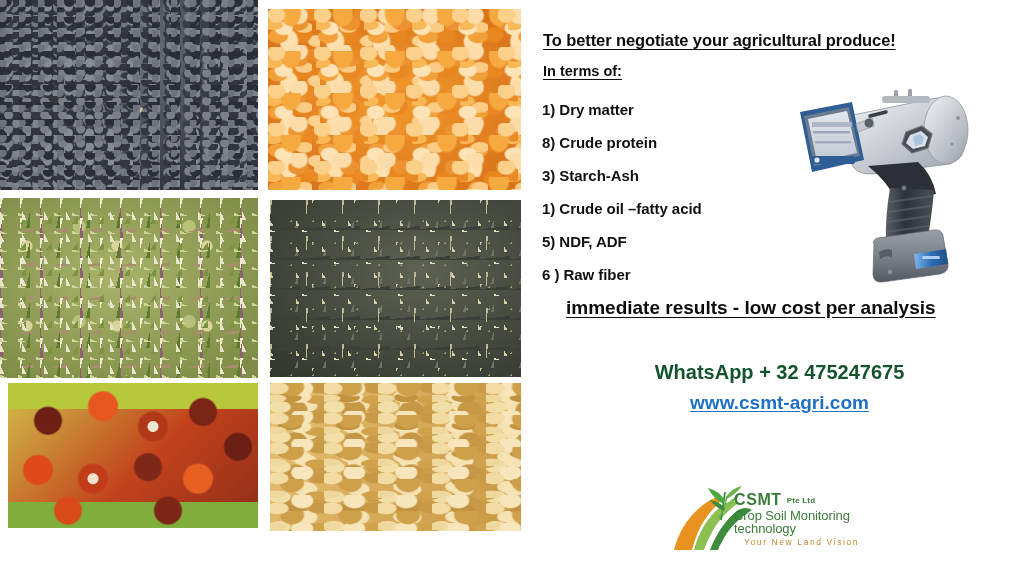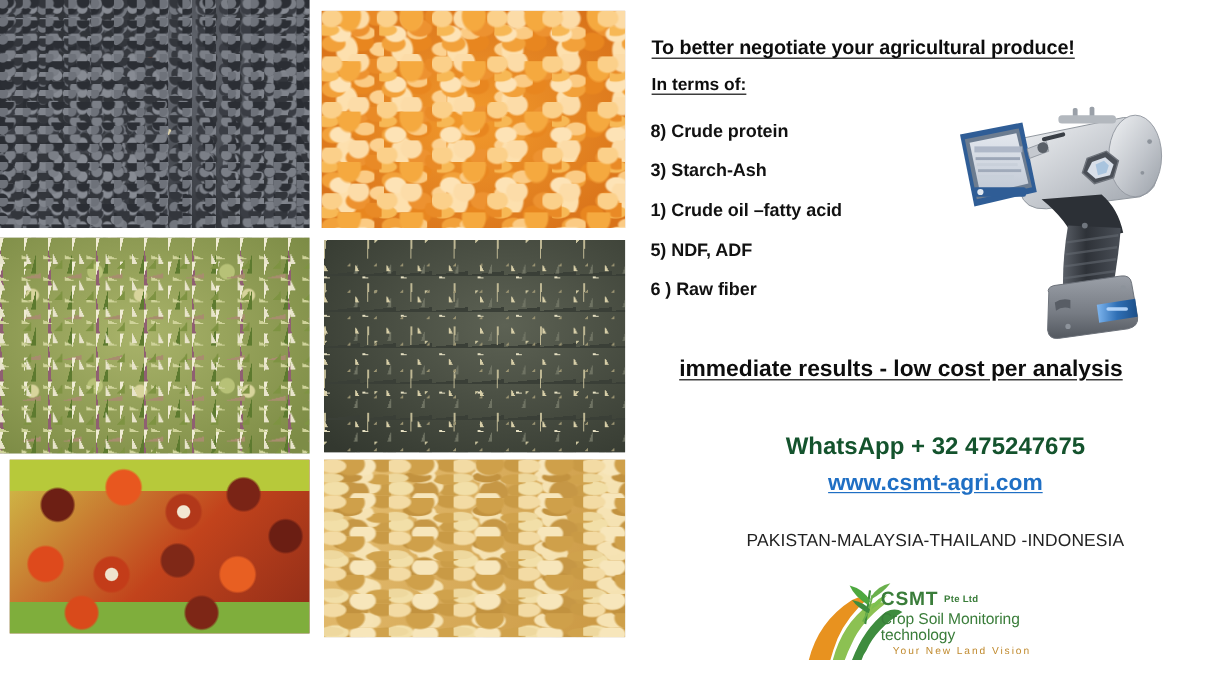--- a/index.html
+++ b/index.html
@@ -279,36 +279,36 @@
 
   <div class="photo" style="left:270px; top:383px; width:251px; height:148px;">
     <div class="tex wheat-grain"></div>
   </div>
 
   <div class="headline">To better negotiate your agricultural produce!</div>
 
   <div class="subhead">In terms of:</div>
 
   <ul class="feature-list">
+    <li>1) Dry matter</li>
     <li>8) Crude protein</li>
     <li>3) Starch-Ash</li>
     <li>1) Crude oil –fatty acid</li>
     <li>5) NDF, ADF</li>
     <li>6 ) Raw fiber</li>
   </ul>
 
   <div class="tagline">immediate results - low cost per analysis</div>
 
   <div class="whatsapp">WhatsApp + 32 475247675</div>
 
   <div class="weburl">
     <a href="#">www.csmt-agri.com</a>
   </div>
 
-  <div class="countries">PAKISTAN-MALAYSIA-THAILAND -INDONESIA</div>
 
   <div class="device">
     <svg width="230" height="212" viewBox="0 0 230 212">
       <defs>
         <linearGradient id="bodyG" x1="0" y1="0" x2="0" y2="1">
           <stop offset="0%" stop-color="#e7e9ec"></stop>
           <stop offset="45%" stop-color="#bcc0c6"></stop>
           <stop offset="100%" stop-color="#8e939b"></stop>
         </linearGradient>
         <linearGradient id="headG" x1="0" y1="0" x2="1" y2="1">

